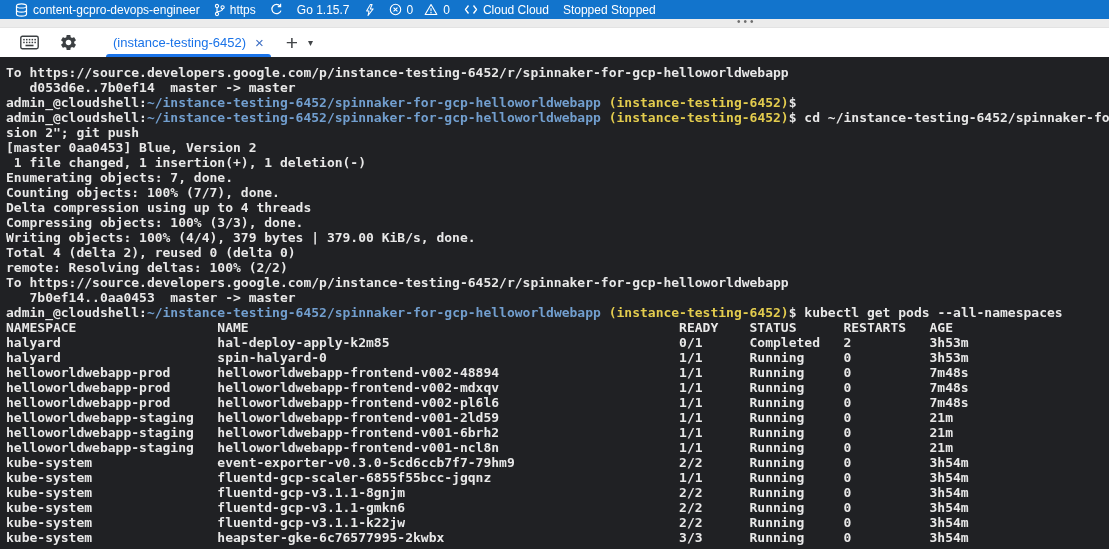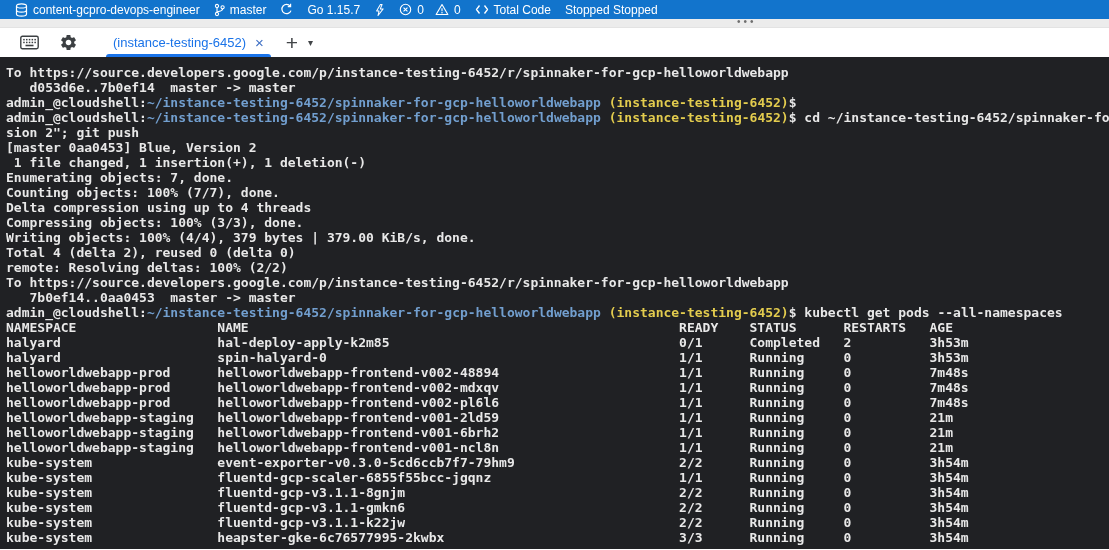--- a/index.html
+++ b/index.html
@@ -55,21 +55,21 @@
       </svg>
       <span>content-gcpro-devops-engineer</span>
     </div>
     <div class="tbi">
       <svg width="11" height="14" viewBox="0 0 11 14">
         <circle cx="3" cy="3" r="1.6" fill="none" stroke="#fff" stroke-width="1.1"></circle>
         <circle cx="3" cy="11" r="1.6" fill="none" stroke="#fff" stroke-width="1.1"></circle>
         <circle cx="8.6" cy="4.3" r="1.6" fill="none" stroke="#fff" stroke-width="1.1"></circle>
         <path d="M3 4.6v4.8 M8.6 5.9c0 2.1-3 2.3-5.6 3.1" fill="none" stroke="#fff" stroke-width="1.1"></path>
       </svg>
-      <span>master</span>
+      <span>https</span>
     </div>
     <div class="tbi">
       <svg width="13" height="13" viewBox="0 0 14 14">
         <path d="M11.8 8.2A5 5 0 1 1 11 3.4" fill="none" stroke="#fff" stroke-width="1.3"></path>
         <path d="M11.4 0.8v3h-3" fill="none" stroke="#fff" stroke-width="1.3"></path>
       </svg>
     </div>
     <div class="tbi">
       <span>Go 1.15.7</span>
     </div>
@@ -88,21 +88,21 @@
         <path d="M7.5 1.6 13.8 12.4H1.2z" fill="none" stroke="#fff" stroke-width="1.2" stroke-linejoin="round"></path>
         <path d="M7.5 5.6v3.2" stroke="#fff" stroke-width="1.2"></path>
         <circle cx="7.5" cy="10.6" r=".8" fill="#fff"></circle>
       </svg>
       <span>0</span>
     </div>
     <div class="tbi">
       <svg width="14" height="11" viewBox="0 0 14 11">
         <path d="M4.5 1.5 1.5 5.5l3 4 M9.5 1.5l3 4-3 4" fill="none" stroke="#fff" stroke-width="1.3" stroke-linejoin="round"></path>
       </svg>
-      <span>Total Code</span>
+      <span>Cloud Cloud</span>
     </div>
     <div class="tbi">
       <span>Stopped Stopped</span>
     </div>
   </div>
 
   <div class="strip">
     <span class="dots">•••</span>
   </div>
 

